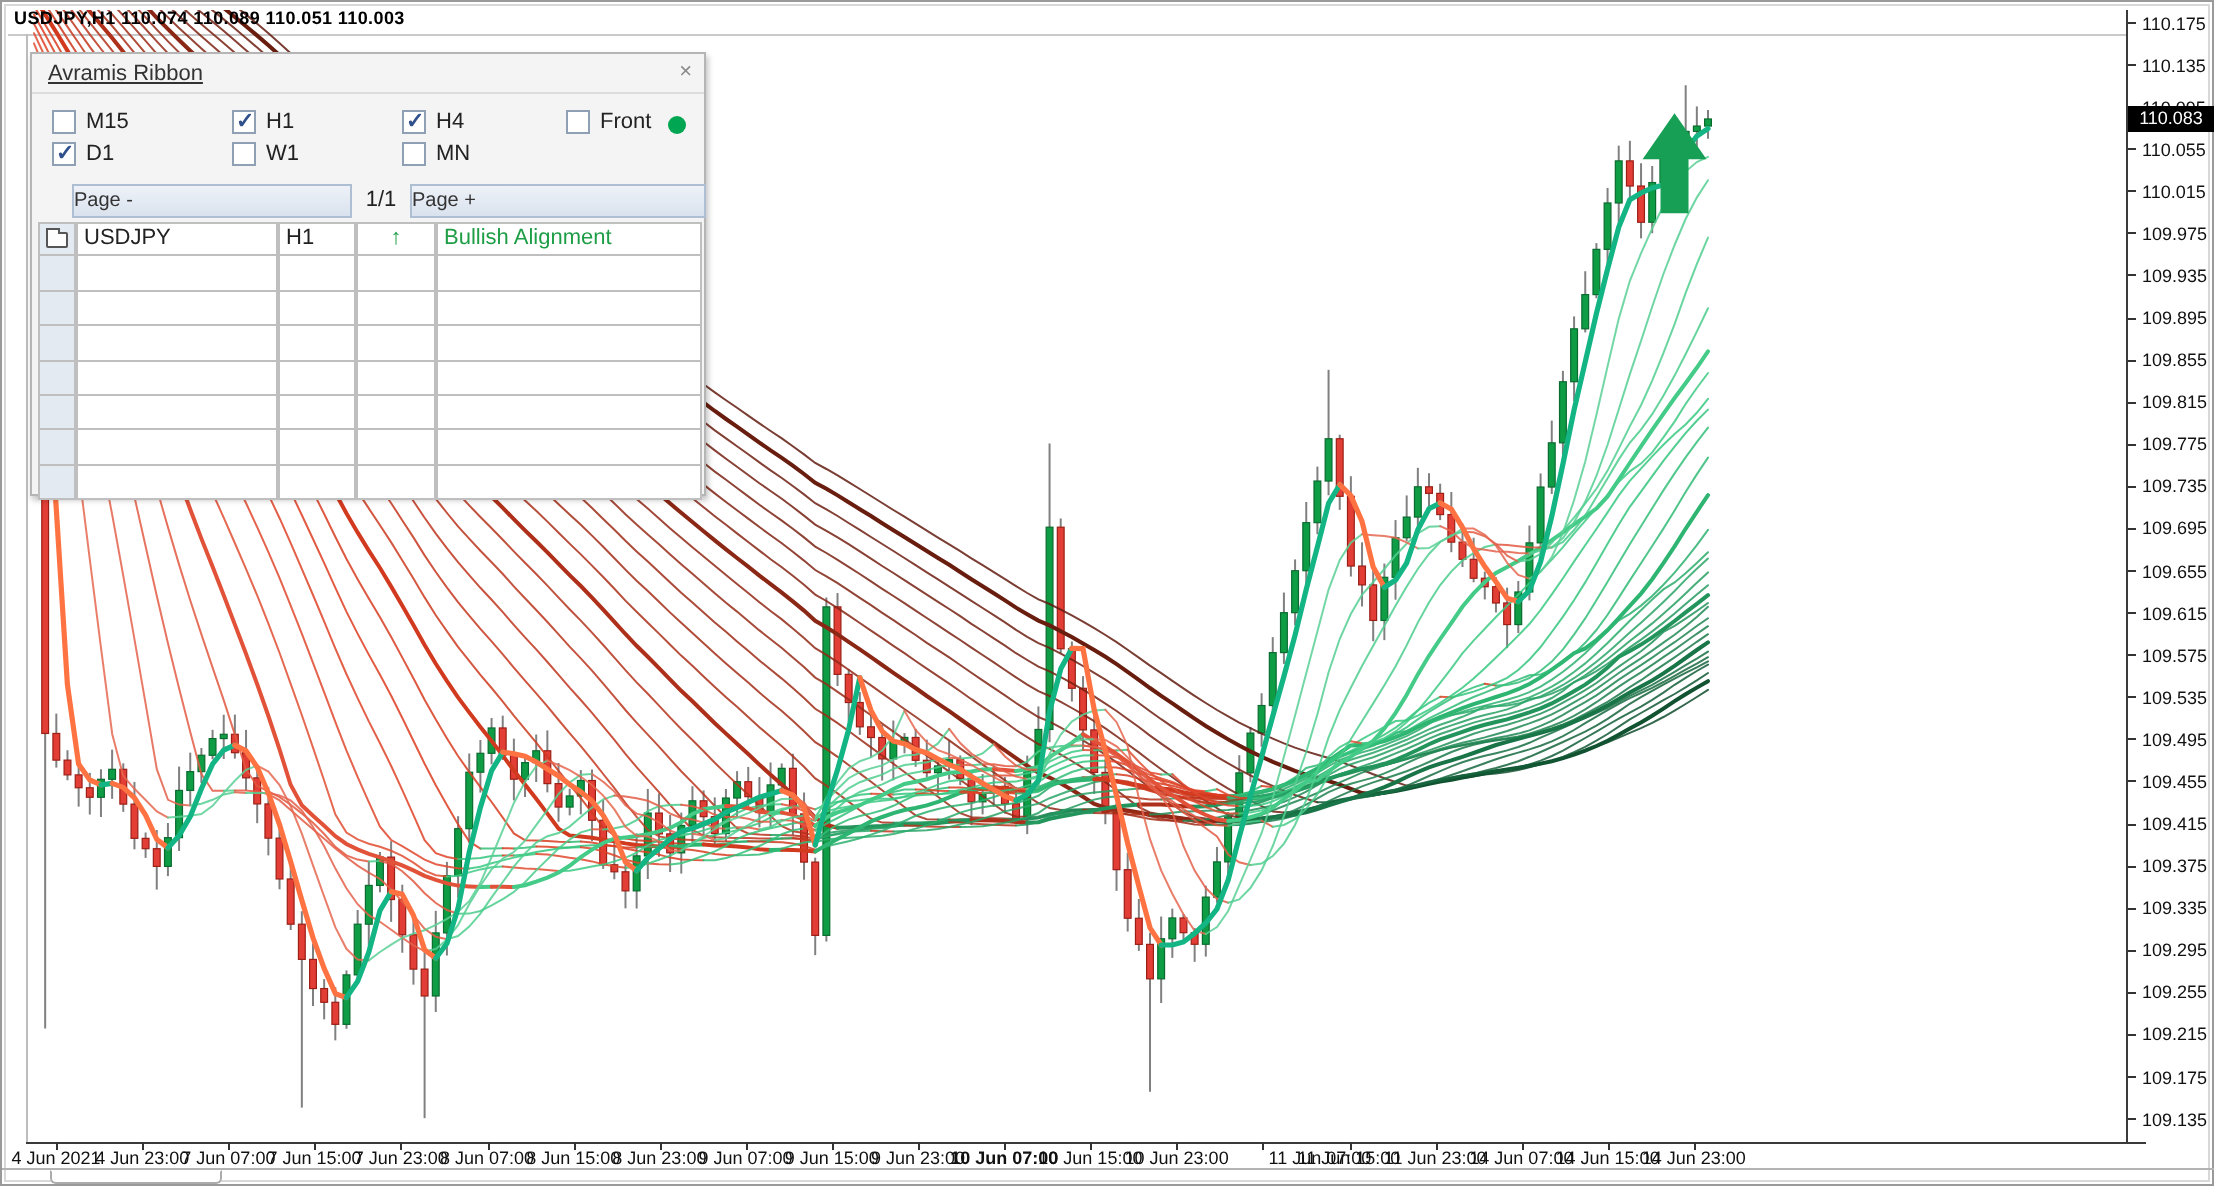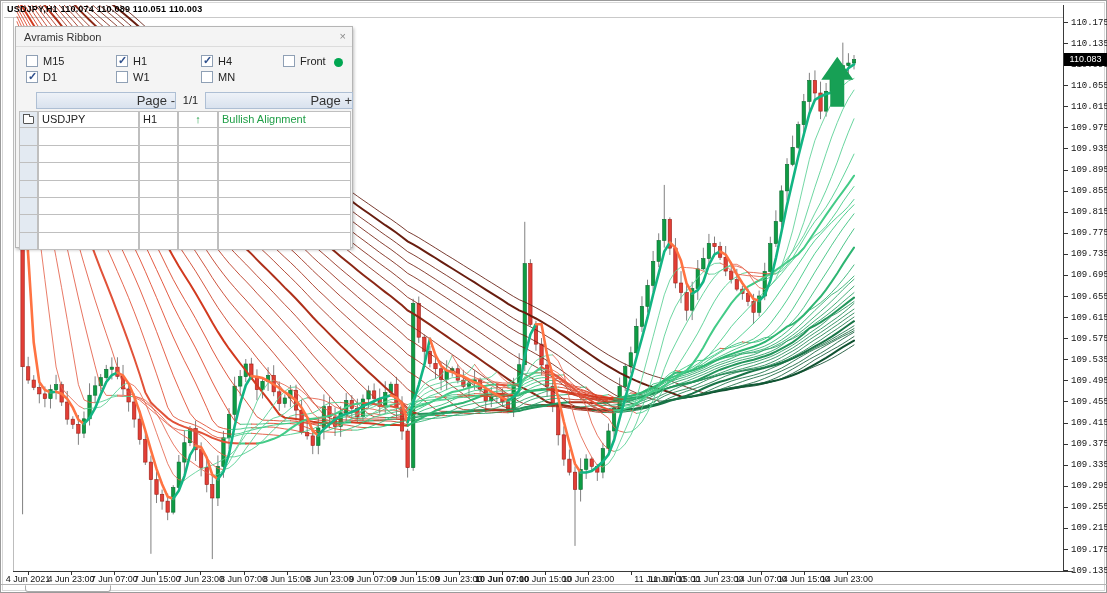--- a/index.html
+++ b/index.html
@@ -14,45 +14,45 @@
   .vline-left  { position:absolute; left:12px; top:16px; width:1px; height:555px; background:#bdbdbd; }
   .vline-axis  { position:absolute; left:1062px; top:4px; width:1px; height:567px; background:#3a3a3a; }
   .hline-bottom{ position:absolute; left:12px; top:570px; width:1060px; height:1px; background:#3a3a3a; }
   .hline-foot  { position:absolute; left:0; top:583px; width:1107px; height:1px; background:#b3b3b3; }
   #hscroll-thumb { position:absolute; left:24px; top:584px; width:86px; height:7px;
                    background:#fff; border:1px solid #ababab; border-top:1px solid #fff;
                    border-radius:0 0 3px 3px; z-index:2; }
   
   #chart { position:absolute; left:0; top:0; z-index:1; }
   
-  #yaxis { position:absolute; left:1063px; top:11px; width:44px; height:570px; z-index:2;font-family:Liberation Mono, monospace; }
+  #yaxis { position:absolute; left:1063px; top:0; width:44px; height:570px; z-index:2; }
   .ylab { position:absolute; left:7px; font-size:9px; color:#111; white-space:nowrap; }
   .ytick{ position:absolute; left:0; width:4px; height:1px; background:#333; }
   #pricetag { position:absolute; left:1063px; top:52px; width:43px; height:13px; background:#000;
               color:#fff; font-size:9px; line-height:13px; text-align:center; z-index:4; }
   
   #xaxis { position:absolute; left:0; top:570px; width:1107px; height:13px; z-index:2; }
   .xlab { position:absolute; top:3px; font-size:9px; color:#111; white-space:nowrap; transform:translateX(-50%); }
   .xtick{ position:absolute; top:0; width:1px; height:4px; background:#333; }
   
   #panel { position:absolute; left:14px; top:25px; width:338px; height:222px; background:#f4f4f4;
            border:1px solid #b5b5b5; box-shadow:1px 2px 3px rgba(0,0,0,0.25); z-index:10; }
   #panel-header { position:relative; height:20px; border-bottom:1px solid #dcdcdc; }
-  #panel-title { position:absolute; left:8px; top:4px; font-size:11px; color:#333; }
+  #panel-title { position:absolute; left:8px; top:4px; font-size:11px; color:#333;text-decoration:underline; }
   #panel-close { position:absolute; right:6px; top:3px; font-size:11px; color:#8a8a8a; cursor:default; }
   .cb-row { position:absolute; left:0; width:100%; height:16px; }
   .cb-item { position:absolute; display:flex; align-items:center; gap:5px; }
   .cb-box { width:12px; height:12px; background:#fff; border:1px solid #8fa0b5; position:relative; }
   .cb-box.checked::after { content:"\2713"; position:absolute; left:1px; top:-2px;
                            font-size:11px; font-weight:bold; color:#30508c; }
   .cb-label { font-size:11px; color:#222; }
   #status-dot { position:absolute; right:9px; top:3px; width:9px; height:9px; border-radius:50%; }
   #pager { position:absolute; left:20px; top:65px; width:317px; height:17px; display:flex; }
   .pager-btn { height:17px; background:linear-gradient(#eef2f8,#d9e2ee); border:1px solid #aebfd4;
-               font-size:13px; color:#333; text-align:right; line-height:15px; }
+               font-size:10px; color:#333; text-align:left; line-height:15px; }
   #pager-prev { width:140px; }
   #pager-num  { width:29px; font-size:11px; color:#222; text-align:center; line-height:17px; }
   #pager-next { width:148px; }
   #wl-table { position:absolute; left:3px; top:84px; width:332px; }
   .wl-row { display:flex; height:17.4px; }
   .wl-cell { border:1px solid #bfbfbf; border-top:none; background:#fff; font-size:11px;
              color:#222; padding:1px 3px; overflow:hidden; white-space:nowrap; }
   .wl-row:first-child .wl-cell { border-top:1px solid #bfbfbf; }
   .wl-gutter { width:19px; background:#e3eaf2; position:relative; }
   .wl-symbol { width:101px; }

